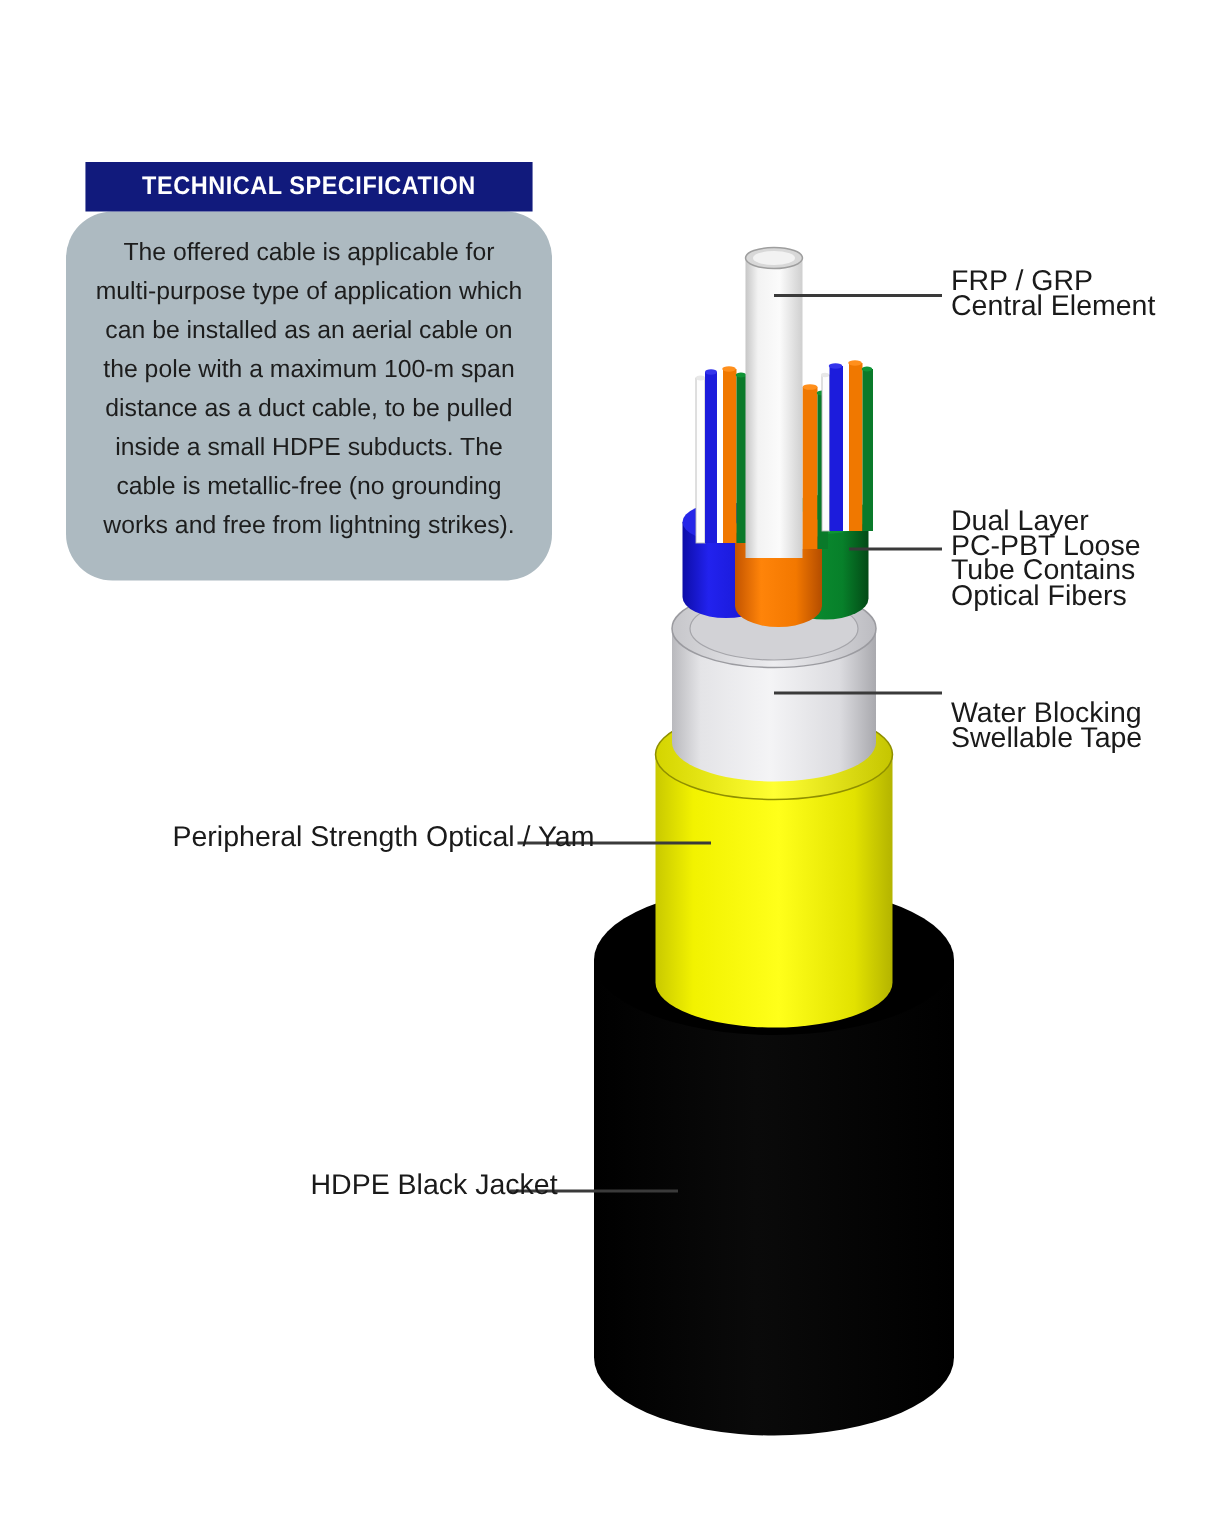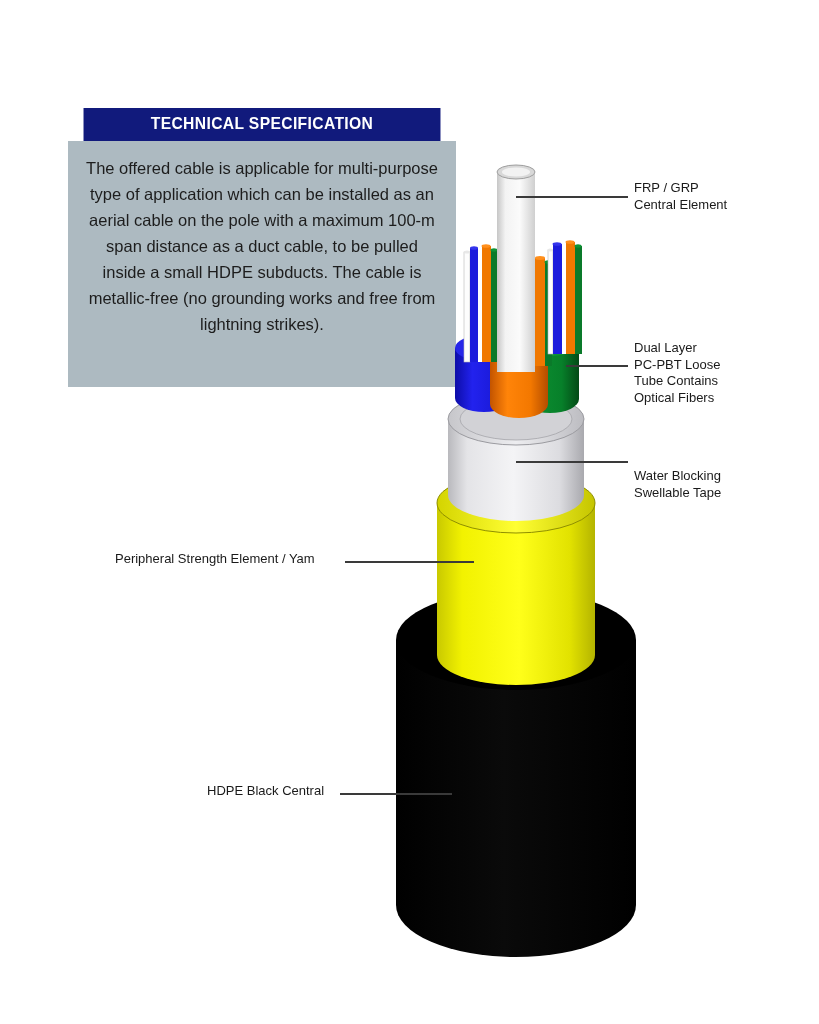--- a/index.html
+++ b/index.html
@@ -11,23 +11,23 @@
     height: 1024px;
     background: #ffffff;
     font-family: "Liberation Sans", sans-serif;
     position: relative;
     overflow: hidden;
   }
 
   
   #spec-panel {
     position: absolute;
-    left: 68px;
+    left: 44px;
     top: 108px;
-    width: 388px;
+    width: 324px;
   }
   #spec-header {
     background: #111a7c;
     color: #ffffff;
     text-align: center;
     font-size: 17px;
     font-weight: bold;
     letter-spacing: 0.4px;
     padding: 6px 0 7px 0;
     font-stretch: condensed;
@@ -36,36 +36,37 @@
   }
   #spec-body {
     background: #adbac1;
     color: #1d1d1d;
     text-align: center;
     font-size: 16.5px;
     line-height: 26px;
     padding: 14px 18px 18px 18px;
     box-sizing: border-box;
     min-height: 246px;
+    border-radius: 31px;
   }
 
   
   #cable {
     position: absolute;
     left: 0;
     top: 0;
     width: 819px;
     height: 1024px;
     pointer-events: none;
   }
 
   
   .callout {
     position: absolute;
-    font-size: 13px;
+    font-size: 19px;
     line-height: 16.5px;
     color: #1a1a1a;
     white-space: pre-line;
   }
   .callout.left {
     text-align: left;
   }
   #label-frp       { left: 634px; top: 180px; }
   #label-tube      { left: 634px; top: 340px; }
   #label-tape      { left: 634px; top: 447px; margin-top: 21px; }
@@ -235,15 +236,15 @@
 Central  Element</div>
 
 <div class="callout" id="label-tube">Dual Layer
 PC-PBT Loose
 Tube Contains
 Optical Fibers</div>
 
 <div class="callout" id="label-tape">Water Blocking
 Swellable Tape</div>
 
-<div class="callout left" id="label-yarn">Peripheral Strength Element / Yam</div>
-
-<div class="callout left" id="label-jacket">HDPE Black Central</div>
+<div class="callout left" id="label-yarn">Peripheral Strength Optical / Yam</div>
+
+<div class="callout left" id="label-jacket">HDPE Black Jacket</div>
 
 </body></html>

